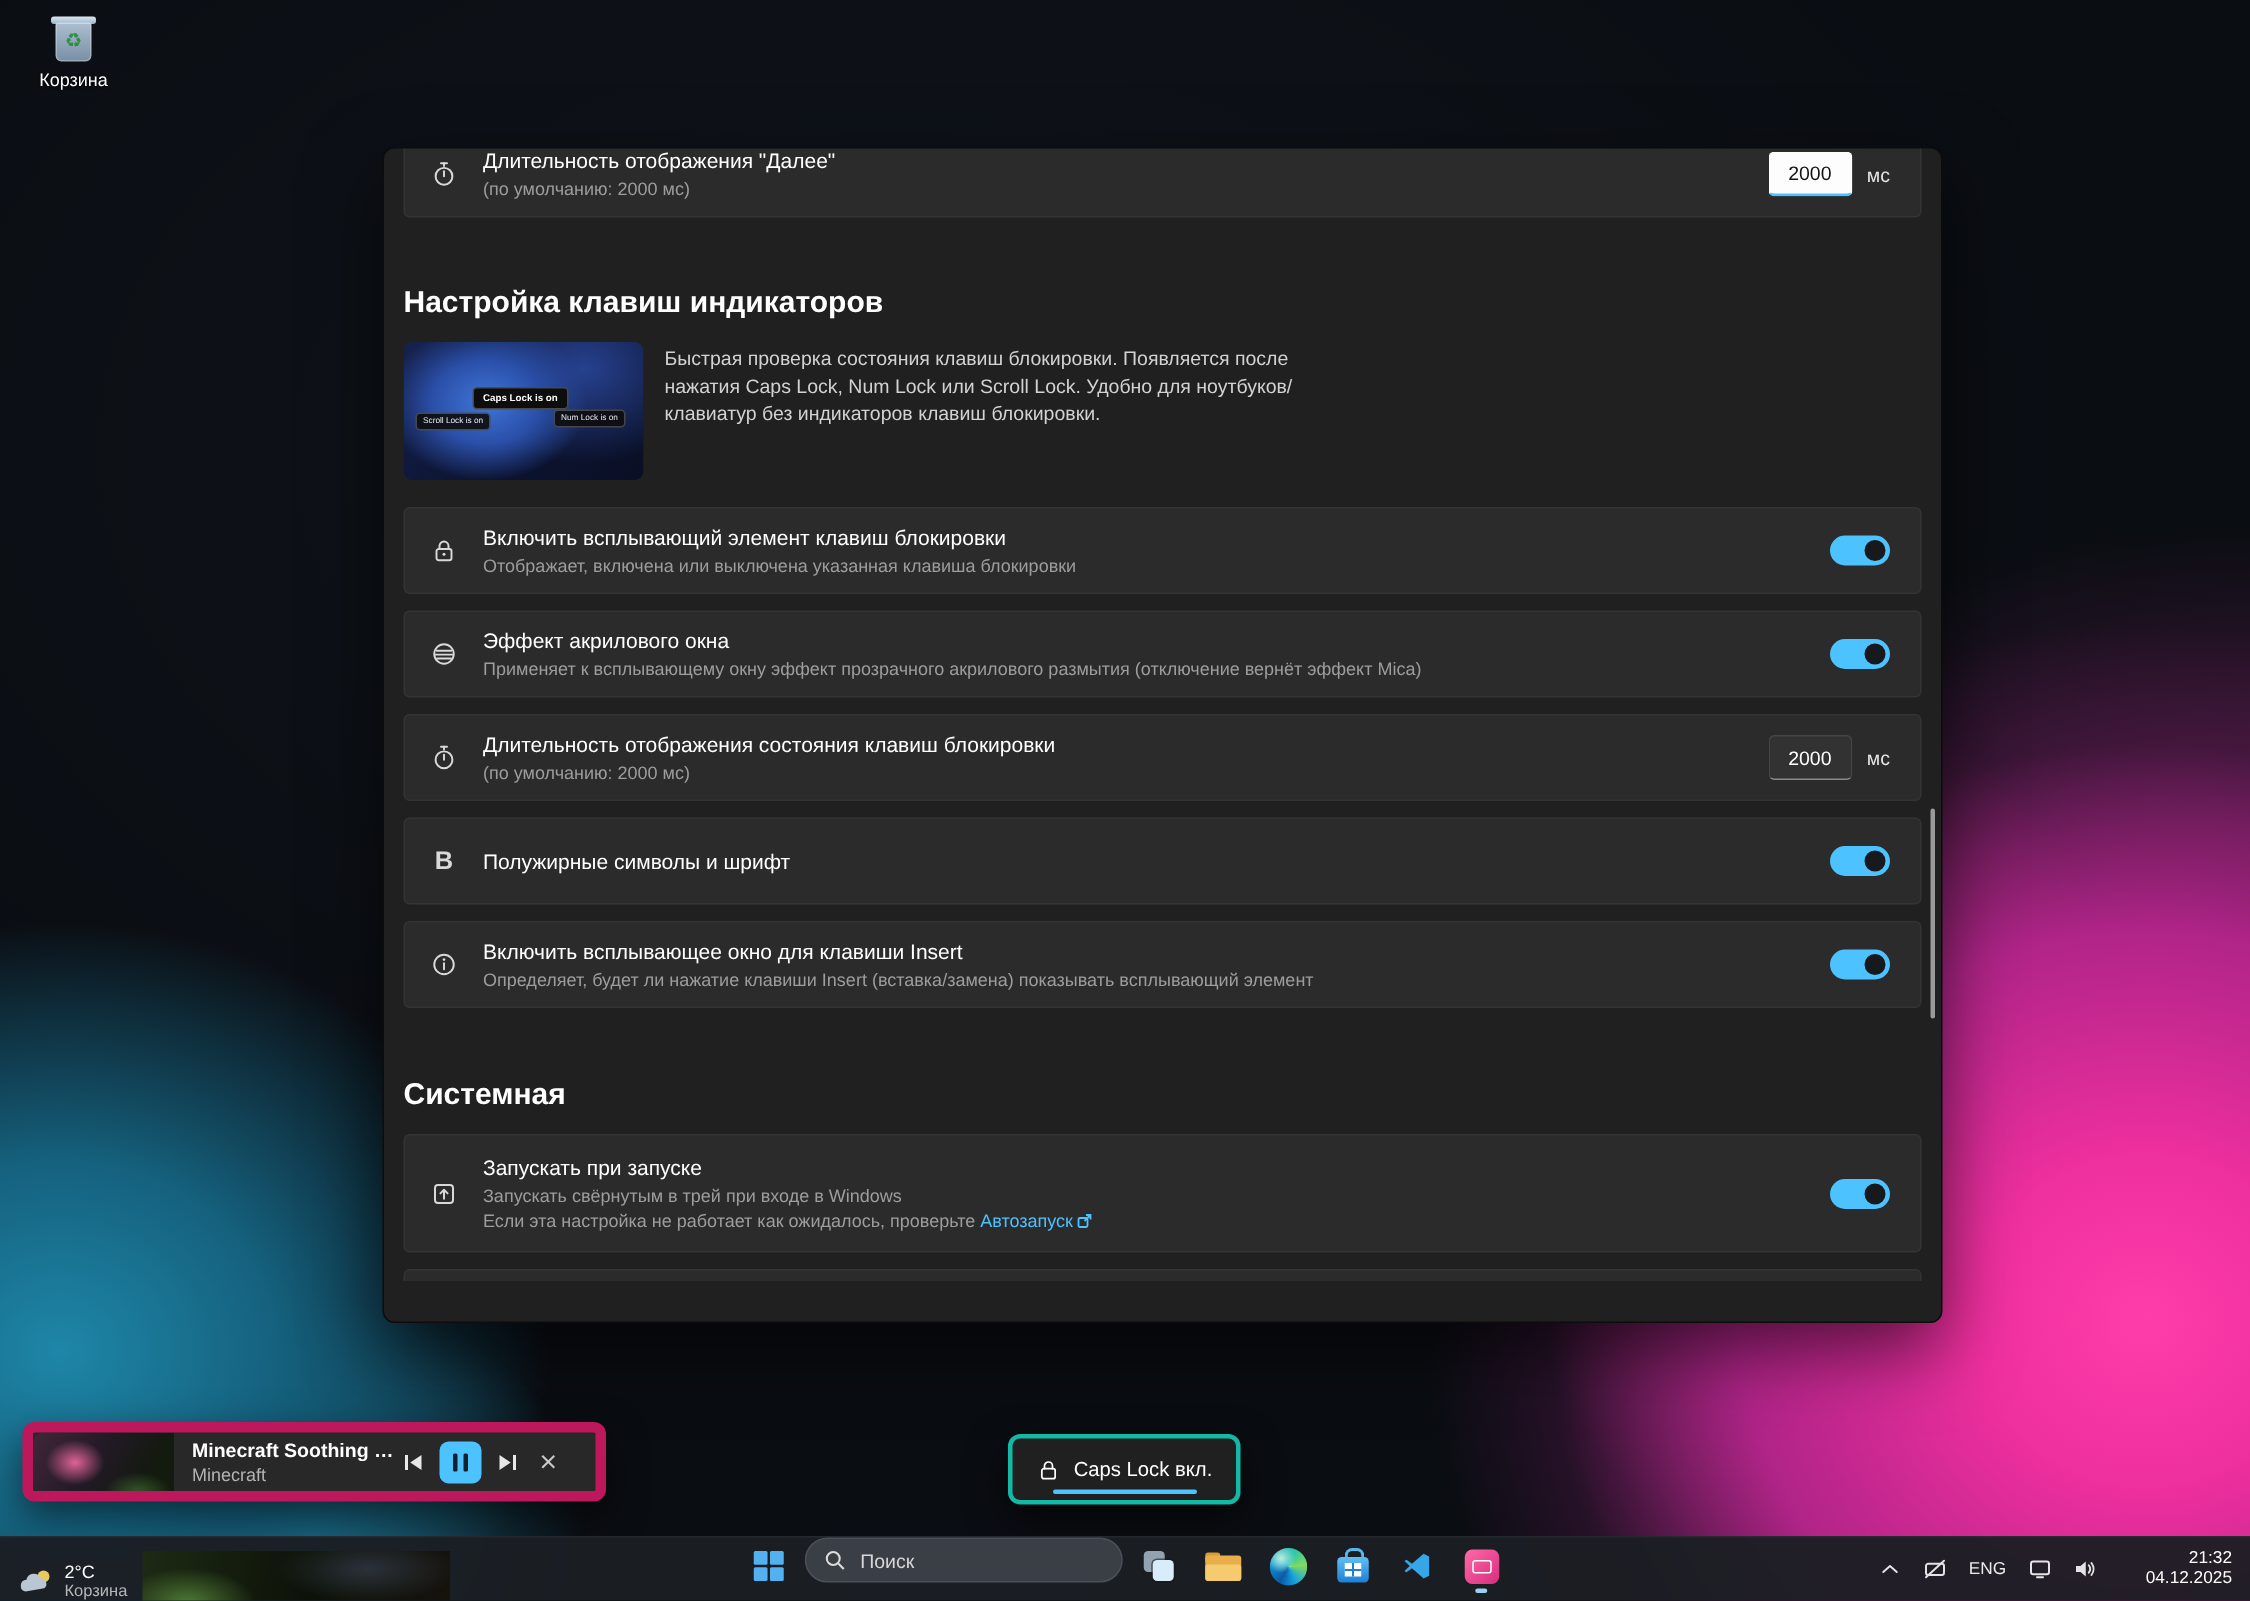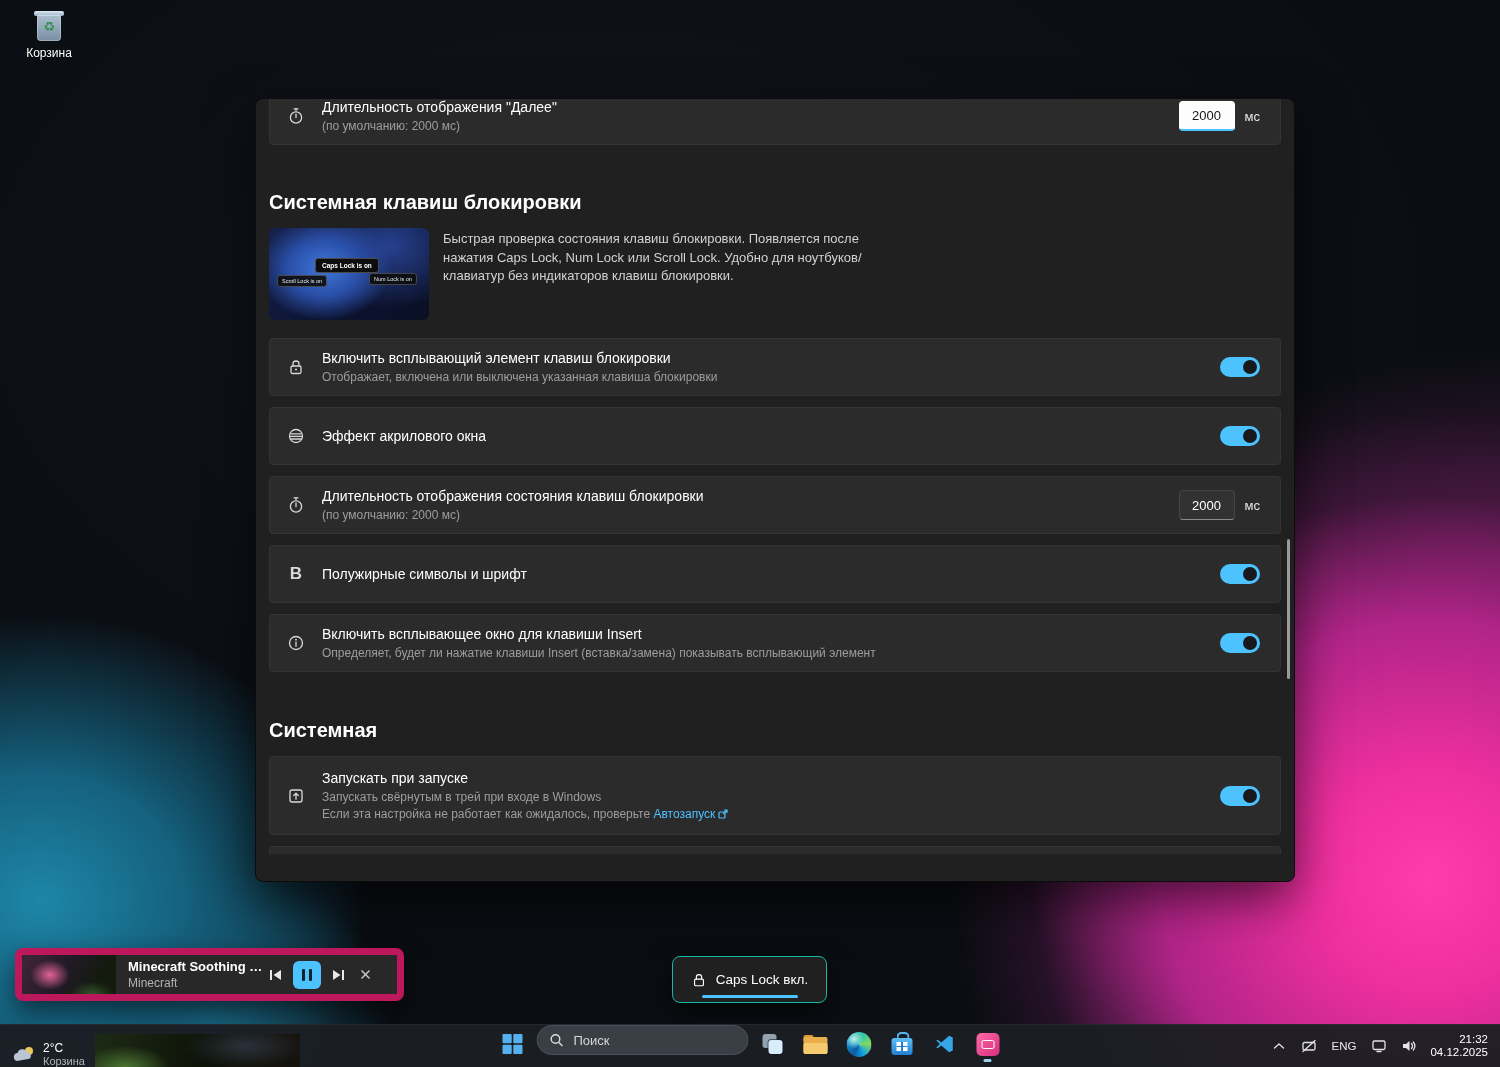--- a/index.html
+++ b/index.html
@@ -98,21 +98,21 @@
   .media .m-artist{font-size:12px;color:#b3b3b3;margin-top:2px}
   .mbtn{background:none;border:none;padding:0;display:flex;align-items:center;justify-content:center;cursor:pointer}
   .mbtn svg{fill:#e8e8e8}
   .pausebtn{width:28px;height:28px;border-radius:6px;background:#4cc2ff;margin:0 9px}
   .pausebtn .bars{display:flex;gap:4px}
   .pausebtn .bars i{display:block;width:3px;height:12px;background:#10222e;border-radius:1px}
   .closebtn{margin-left:14px}
   .closebtn svg{stroke:#c9c9c9;stroke-width:1.4;fill:none}
 
   
-  .caps-popup{position:absolute;left:672px;top:956px;width:155px;height:47px;background:#202020;border:1px solid #14b8a6;
+  .caps-popup{position:absolute;left:672px;top:956px;width:155px;height:47px;background:#202020;border:3px solid #14b8a6;
     border-radius:8px;box-shadow:0 10px 26px rgba(0,0,0,.6);display:flex;align-items:center;justify-content:center;gap:9px;box-sizing:border-box}
   .caps-popup svg{stroke:#fff;stroke-width:1.3;fill:none;stroke-linecap:round}
   .caps-popup .cap-label{font-size:13.5px;color:#fff}
   .caps-progress{position:absolute;bottom:4px;left:50%;transform:translateX(-50%);width:96px;height:3px;border-radius:2px;background:#4cc2ff}
 
   
   .taskbar{position:absolute;left:0;right:0;bottom:0;height:42px;background:rgba(27,30,35,.96);
     border-top:1px solid rgba(255,255,255,.05)}
   .tb-left{position:absolute;left:0;top:0;height:60px;display:flex;align-items:center}
   .weather{display:flex;align-items:center;gap:7px;padding:0 10px 0 12px;height:42px;cursor:pointer}
@@ -147,21 +147,21 @@
     background:
       linear-gradient(to right,transparent 44%,#1e7fd6 44% 56%,transparent 56%),
       linear-gradient(to bottom,transparent 44%,#1e7fd6 44% 56%,transparent 56%),#fff}
   .pink-app{width:23px;height:23px;border-radius:5px;background:linear-gradient(135deg,#ff6aa8,#d62d7e);position:relative}
   .pink-app::after{content:"";position:absolute;left:5px;top:7px;width:11px;height:7px;border:1.5px solid #fff;border-radius:2px}
   .run-indicator{position:absolute;bottom:1px;left:50%;transform:translateX(-50%);width:8px;height:3px;border-radius:2px;background:#9ad0f0}
   .tb-right{position:absolute;right:0;top:0;height:42px;display:flex;align-items:center;gap:4px;padding-right:12px}
   .tray-ic{width:26px;height:30px;display:flex;align-items:center;justify-content:center;border-radius:4px;cursor:pointer}
   .tray-ic svg{stroke:#e4e4e4;stroke-width:1.3;fill:none;stroke-linecap:round;stroke-linejoin:round}
   .lang{font-size:11.5px;color:#eaeaea;padding:0 6px;cursor:pointer}
-  .clock{display:flex;flex-direction:column;align-items:flex-end;margin-left:4px;cursor:pointer}
+  .clock{display:flex;flex-direction:column;align-items:flex-end;margin-left:23px;cursor:pointer}
   .clock .t{font-size:11.5px;color:#fff;line-height:13px}
   .clock .d{font-size:11.5px;color:#fff;line-height:13px}
 </style>
 </head>
 <body>
 
 <div class="wallpaper"></div>
 
 <div class="desktop-icon">
   <div class="bin">
@@ -188,21 +188,21 @@
       <div class="texts">
         <div class="row-title">Длительность отображения "Далее"</div>
         <div class="row-sub">(по умолчанию: 2000 мс)</div>
       </div>
       <div class="numwrap">
         <input class="numbox light" readonly="" value="2000" style="">
         <span class="unit">мс</span>
       </div>
     </div>
 
-    <div class="section-h first">Системная клавиш блокировки</div>
+    <div class="section-h first">Настройка клавиш индикаторов</div>
 
     <div class="preview-row">
       <div class="preview">
         <div class="chip small-l">Scroll Lock is on</div>
         <div class="chip main">Caps Lock is on</div>
         <div class="chip small-r">Num Lock is on</div>
       </div>
       <div class="preview-desc">Быстрая проверка состояния клавиш блокировки. Появляется после нажатия Caps Lock, Num Lock или Scroll Lock. Удобно для ноутбуков/клавиатур без индикаторов клавиш блокировки.</div>
     </div>
 
@@ -227,20 +227,21 @@
       <div class="iconzone">
         <svg width="18" height="18" viewBox="0 0 18 18">
             <circle cx="9" cy="9" r="6.5"></circle>
             <line x1="4.2" y1="6.8" x2="13.8" y2="6.8"></line>
             <line x1="3.4" y1="9.4" x2="14.6" y2="9.4"></line>
             <line x1="4.4" y1="12" x2="13.6" y2="12"></line>
           </svg>
       </div>
       <div class="texts">
         <div class="row-title">Эффект акрилового окна</div>
+        <div class="row-sub">Применяет к всплывающему окну эффект прозрачного акрилового размытия (отключение вернёт эффект Mica)</div>
       </div>
       <div class="toggle">
           <div class="knob"></div>
         </div>
     </div>
 
     <div class="card">
       <div class="iconzone">
         <svg width="18" height="18" viewBox="0 0 18 18">
             <circle cx="9" cy="10.5" r="5.6"></circle>

